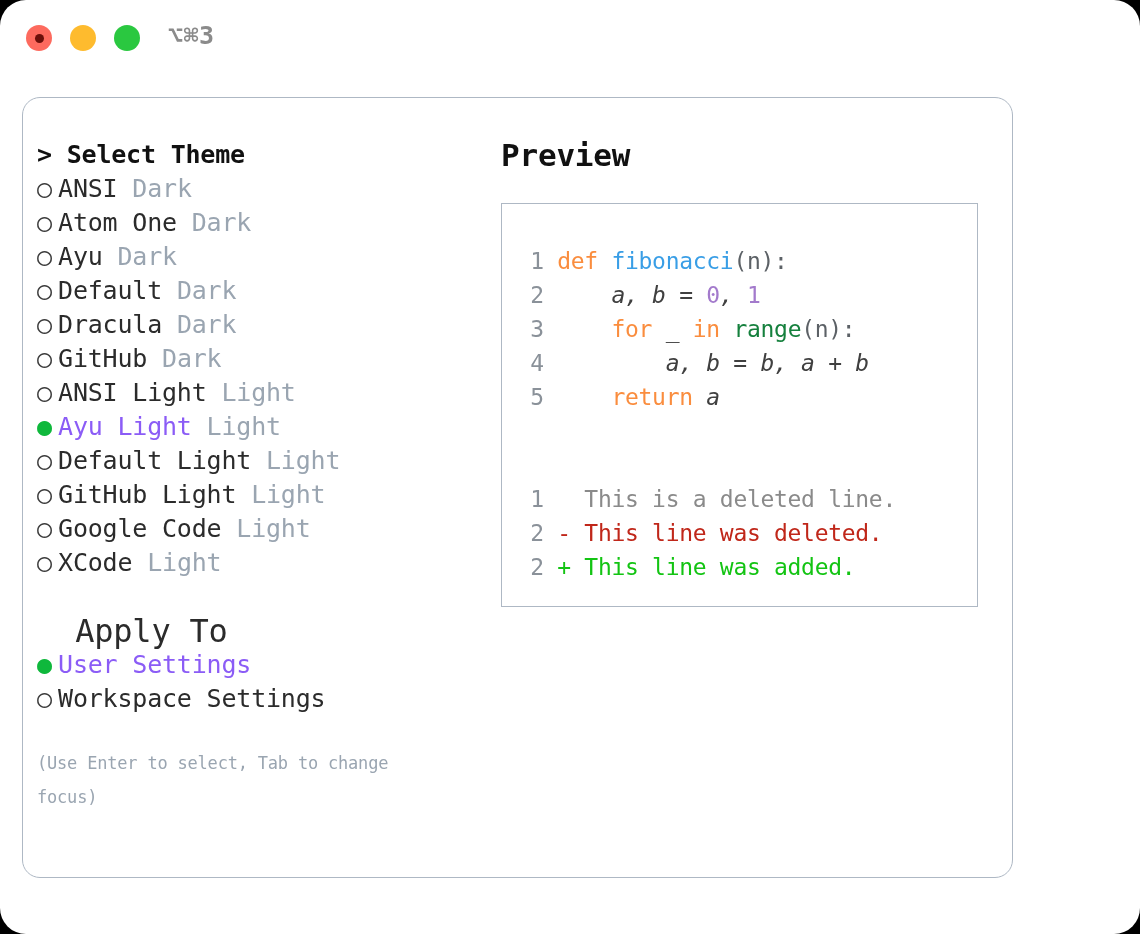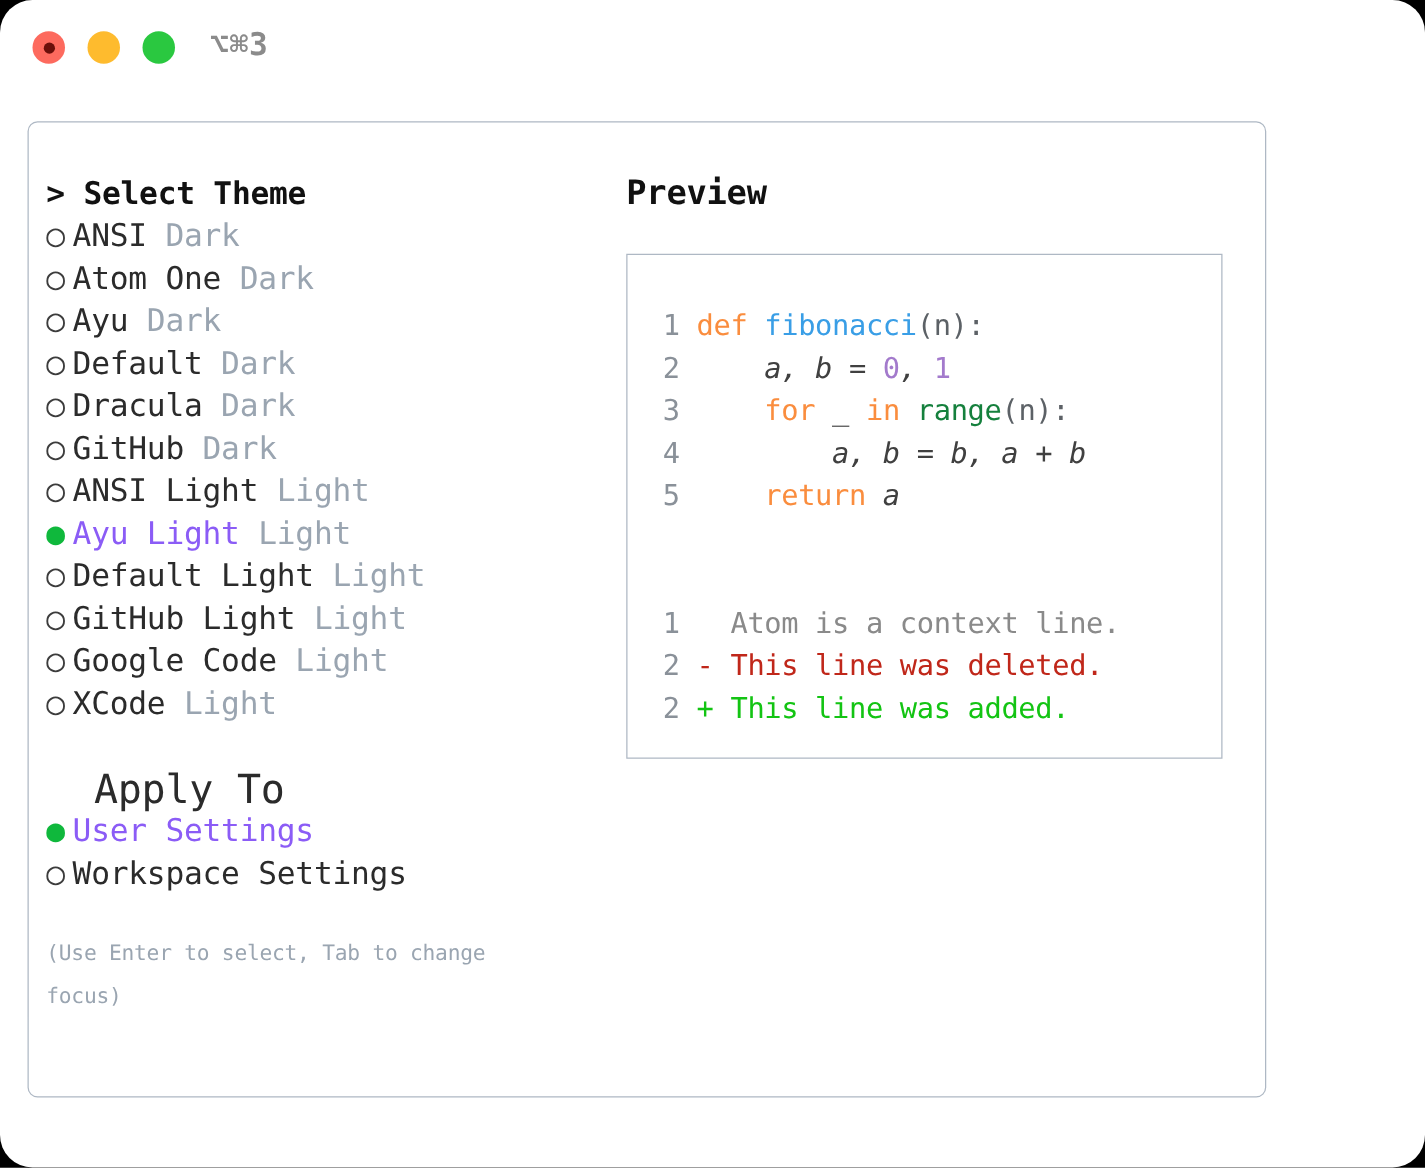--- a/index.html
+++ b/index.html
@@ -71,21 +71,21 @@
   }
 
   
   .panel {
     position: absolute;
     left: 22px;
     top: 97px;
     width: 991px;
     height: 781px;
     border: 1.6px solid #aeb8c4;
-    border-radius: 8px;
+    border-radius: 18px;
     box-sizing: border-box;
     background: #ffffff;
   }
 
   .col-left {
     position: absolute;
     left: 14px;
     top: 40px;
     width: 440px;
   }
@@ -135,21 +135,21 @@
     margin-top: 30px;
     font-size: 17px;
     line-height: 34px;
     color: #9aa5b1;
     letter-spacing: -0.2px;
     width: 400px;
   }
 
   
   .preview-title {
-    font-size: 27px;
+    font-size: 31px;
     font-weight: bold;
     color: #111111;
     line-height: 34px;
     letter-spacing: -0.2px;
   }
   .preview-box {
     margin-top: 31px;
     width: 477px;
     height: 404px;
     border: 1.6px solid #aeb8c4;
@@ -240,21 +240,21 @@
 
         <div class="code-line"><span class="gutter">3</span><span> </span><span class="tok-plain">    </span><span class="tok-kw">for</span><span class="tok-plain"> _ </span><span class="tok-kw">in</span><span class="tok-plain"> </span><span class="tok-built">range</span><span class="tok-punct">(n):</span></div>
 
         <div class="code-line"><span class="gutter">4</span><span> </span><span class="tok-plain">        a, b = b, a + b</span></div>
 
         <div class="code-line"><span class="gutter">5</span><span> </span><span class="tok-plain">    </span><span class="tok-kw">return</span><span class="tok-plain"> a</span></div>
 
         <div class="blank-line"></div>
         <div class="blank-line"></div>
 
-        <div class="code-line"><span class="gutter">1</span><span> </span><span class="diff-ctx"> </span><span class="diff-ctx"> Atom is a context line.</span></div>
+        <div class="code-line"><span class="gutter">1</span><span> </span><span class="diff-ctx"> </span><span class="diff-ctx"> This is a deleted line.</span></div>
 
         <div class="code-line"><span class="gutter">2</span><span> </span><span class="diff-del">-</span><span class="diff-del"> This line was deleted.</span></div>
 
         <div class="code-line"><span class="gutter">2</span><span> </span><span class="diff-add">+</span><span class="diff-add"> This line was added.</span></div>
 
       </div>
     </div>
 
   </div>
 </div>

